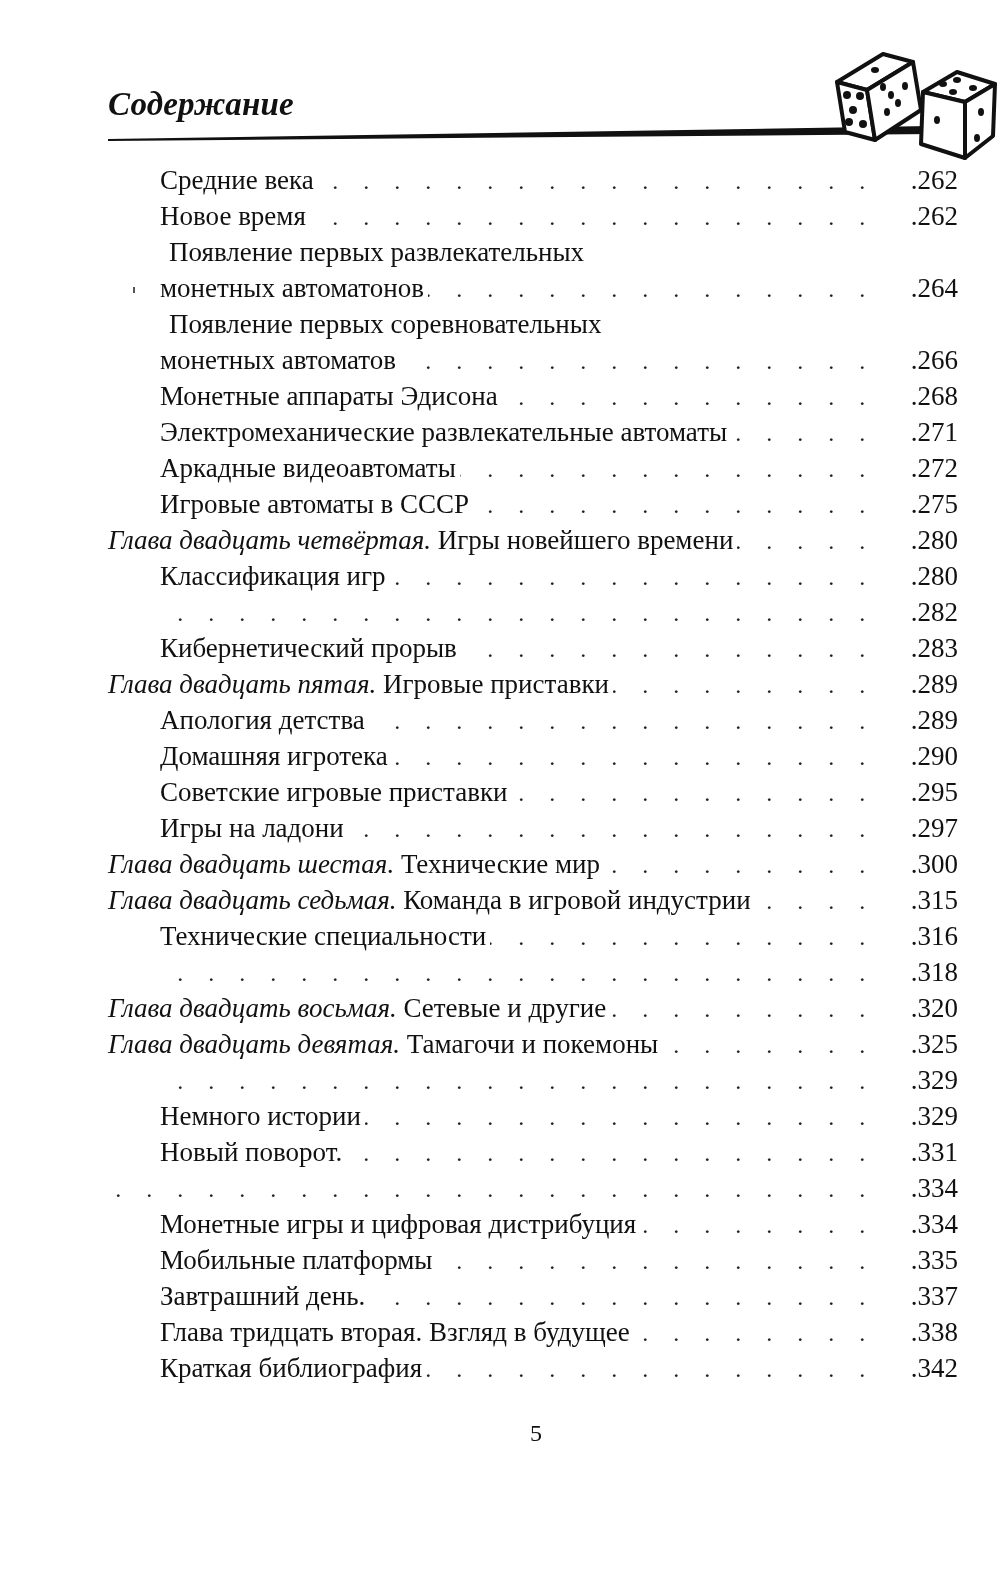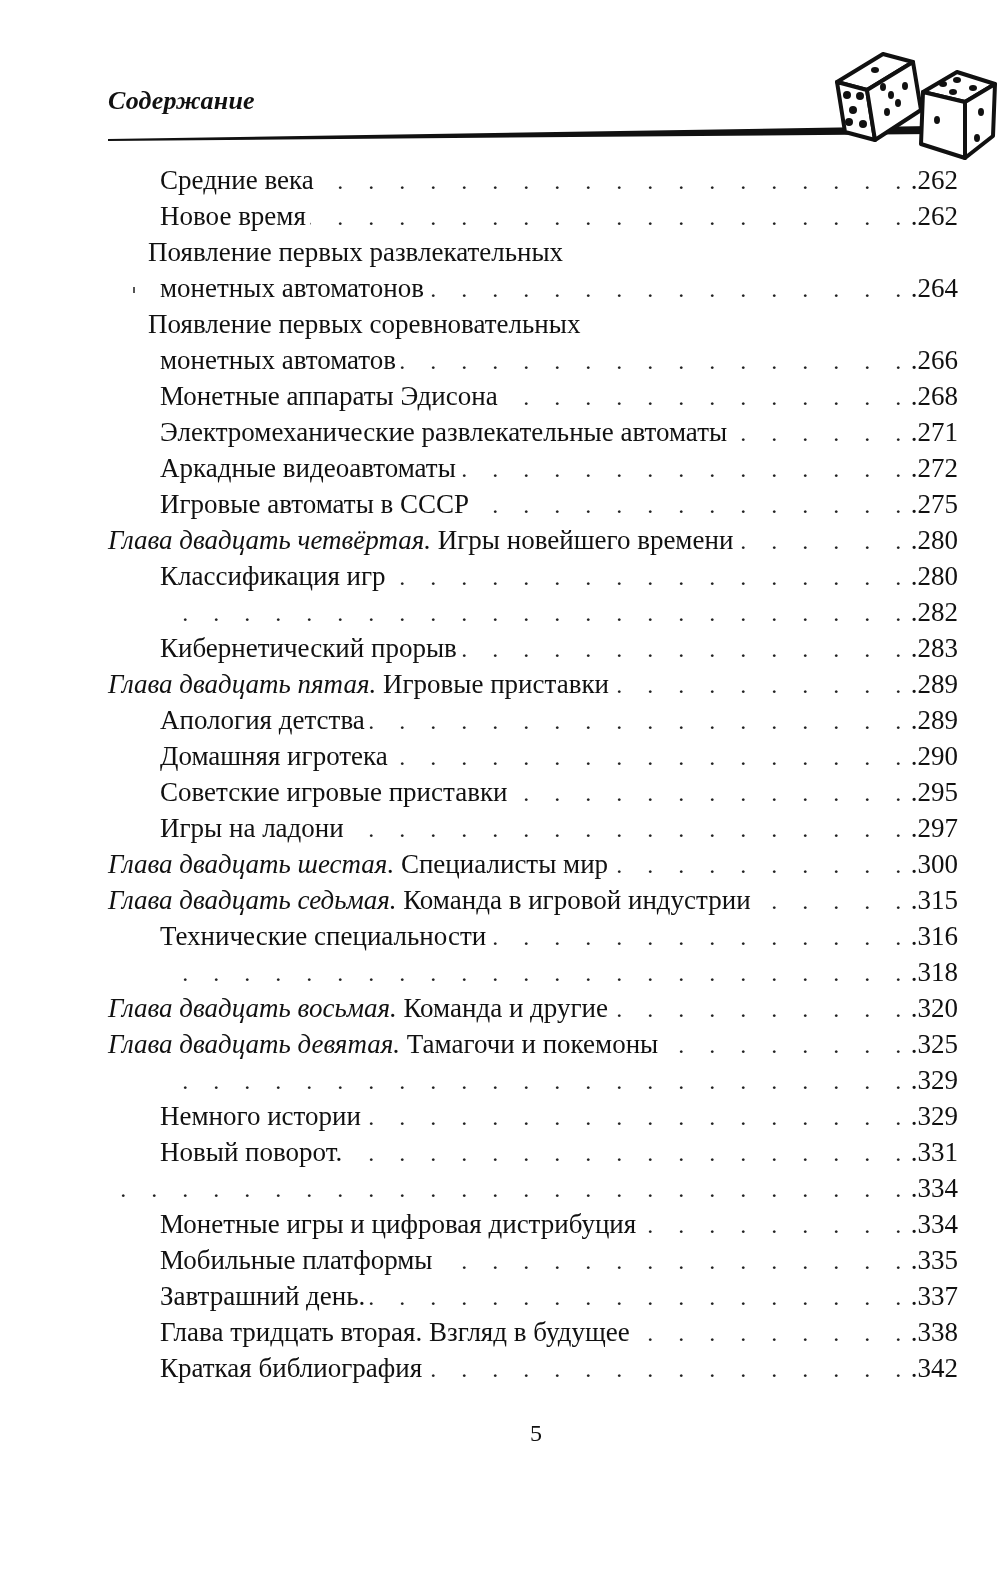--- a/index.html
+++ b/index.html
@@ -14,21 +14,21 @@
   }
   .header {
     position: absolute;
     left: 0; top: 0;
     width: 1000px; height: 160px;
   }
   .header-title {
     position: absolute;
     left: 108px;
     top: 86px;
-    font-size: 26px;
+    font-size: 33px;
     font-weight: bold;
     font-style: italic;
     letter-spacing: 0.2px;
     color: #111;
   }
   .dice {
     position: absolute;
     left: 825px;
     top: 40px;
     width: 175px;
@@ -62,26 +62,26 @@
   .title-text .chap { font-style: italic; }
   .leader {
     flex: 1 1 auto;
     overflow: hidden;
     letter-spacing: 9.5px;
     color: #222;
     font-size: 24px;
     text-align: right;
     direction: rtl;
   }
-  .page-num { flex: 0 0 auto; padding-left: 0px; }
+  .page-num { flex: 0 0 auto; padding-left: 0px; margin-left: 36px; }
   .plain-line {
     position: absolute;
     top: 0;
   }
-  .toc-row.level-1 .plain-line { left: 148px; text-align: right; }
+  .toc-row.level-1 .plain-line { left: 169px; text-align: right; }
   .page-footer {
     position: absolute;
     left: 0;
     width: 1000px;
     top: 1420px;
     text-align: center;
     font-size: 24px;
     margin-left: 36px;
   }
   .speck {
@@ -277,21 +277,21 @@
   <div class="toc-row level-1">
     <div class="entry">
       <span class="title-text">Игры на ладони</span>
       <span class="leader">. . . . . . . . . . . . . . . . . . . . . . . . . . . . . . . . . . . . . . . . . . .</span>
       <span class="page-num">.297</span>
     </div>
   </div>
 
   <div class="toc-row level-0">
     <div class="entry">
-      <span class="title-text"><span class="chap">Глава двадцать шестая.</span> <span>Специалисты мир</span></span>
+      <span class="title-text"><span class="chap">Глава двадцать шестая.</span> <span>Технические мир</span></span>
       <span class="leader">. . . . . . . . . . . . . . . . . . . . . . . . . . . . . . . . . . . . . . . . . . .</span>
       <span class="page-num">.300</span>
     </div>
   </div>
 
   <div class="toc-row level-0">
     <div class="entry">
       <span class="title-text"><span class="chap">Глава двадцать седьмая.</span> <span>Команда в игровой индустрии</span></span>
       <span class="leader">. . . . . . . . . . . . . . . . . . . . . . . . . . . . . . . . . . . . . . . . . . .</span>
       <span class="page-num">.315</span>
@@ -308,21 +308,21 @@
 
   <div class="toc-row level-1">
     <div class="entry">
       <span class="leader">. . . . . . . . . . . . . . . . . . . . . . . . . . . . . . . . . . . . . . . . . . .</span>
       <span class="page-num">.318</span>
     </div>
   </div>
 
   <div class="toc-row level-0">
     <div class="entry">
-      <span class="title-text"><span class="chap">Глава двадцать восьмая.</span> <span>Команда и другие</span></span>
+      <span class="title-text"><span class="chap">Глава двадцать восьмая.</span> <span>Сетевые и другие</span></span>
       <span class="leader">. . . . . . . . . . . . . . . . . . . . . . . . . . . . . . . . . . . . . . . . . . .</span>
       <span class="page-num">.320</span>
     </div>
   </div>
 
   <div class="toc-row level-0">
     <div class="entry">
       <span class="title-text"><span class="chap">Глава двадцать девятая.</span> <span>Тамагочи и покемоны</span></span>
       <span class="leader">. . . . . . . . . . . . . . . . . . . . . . . . . . . . . . . . . . . . . . . . . . .</span>
       <span class="page-num">.325</span>

